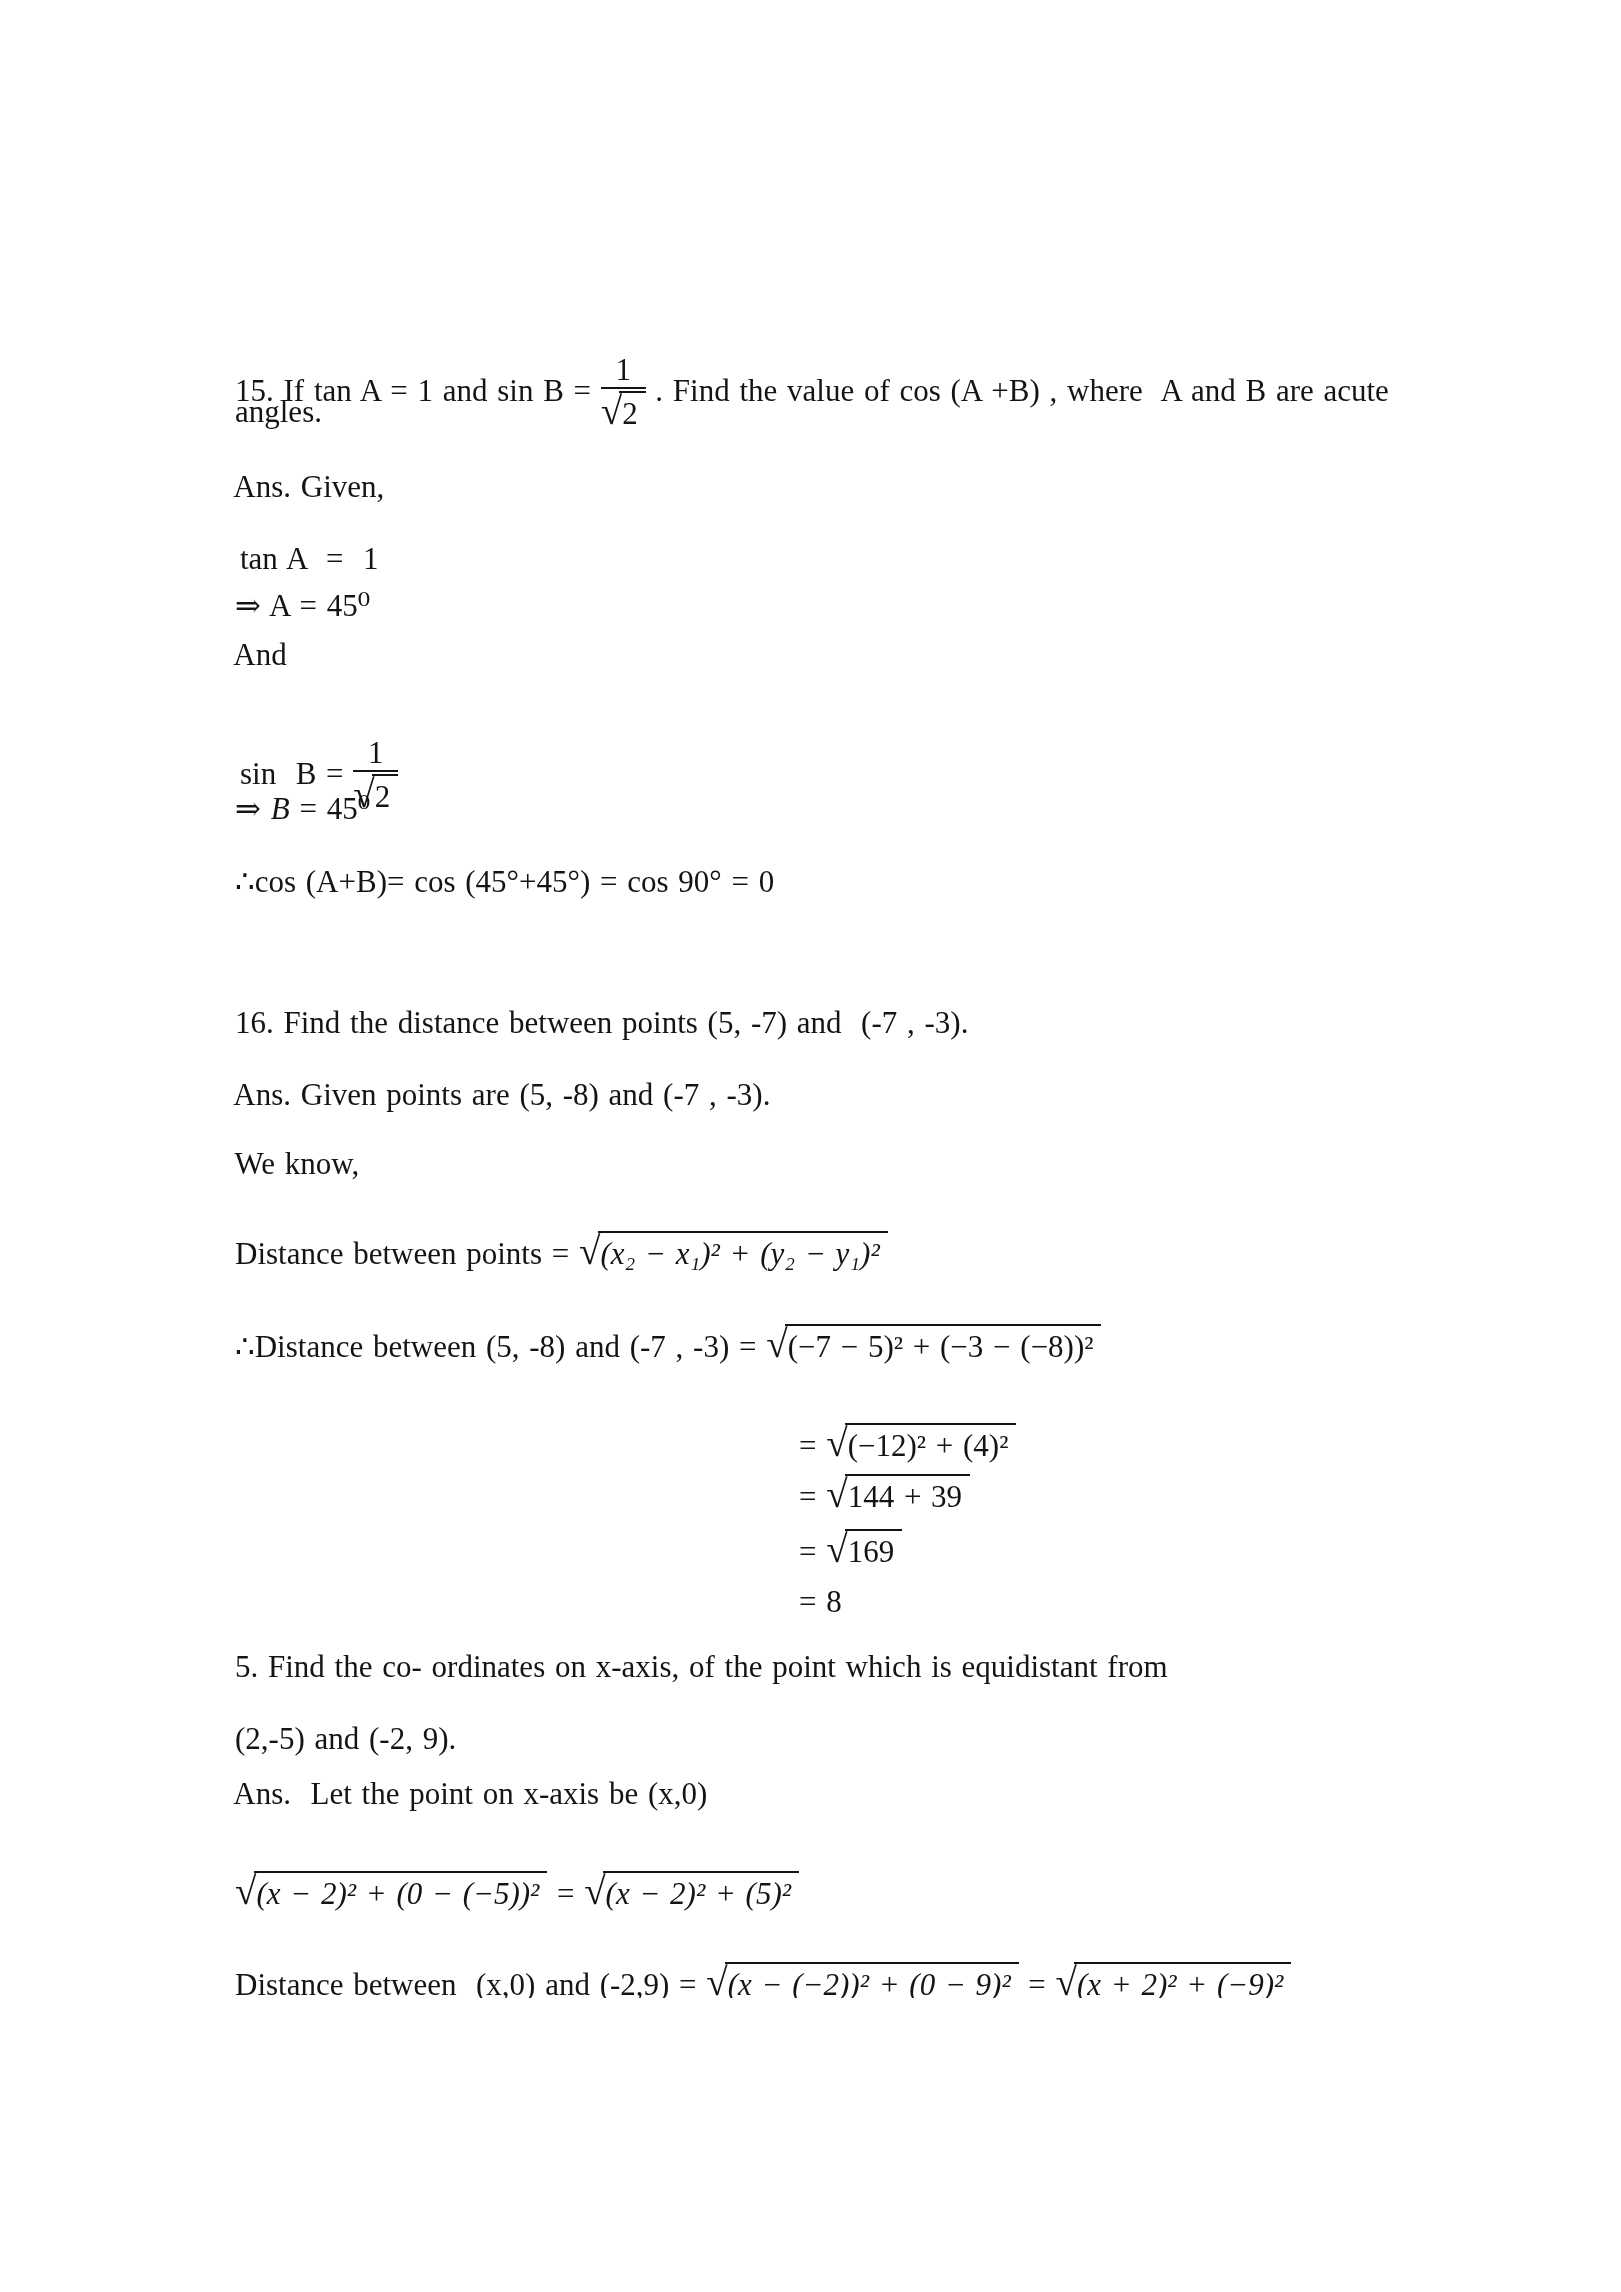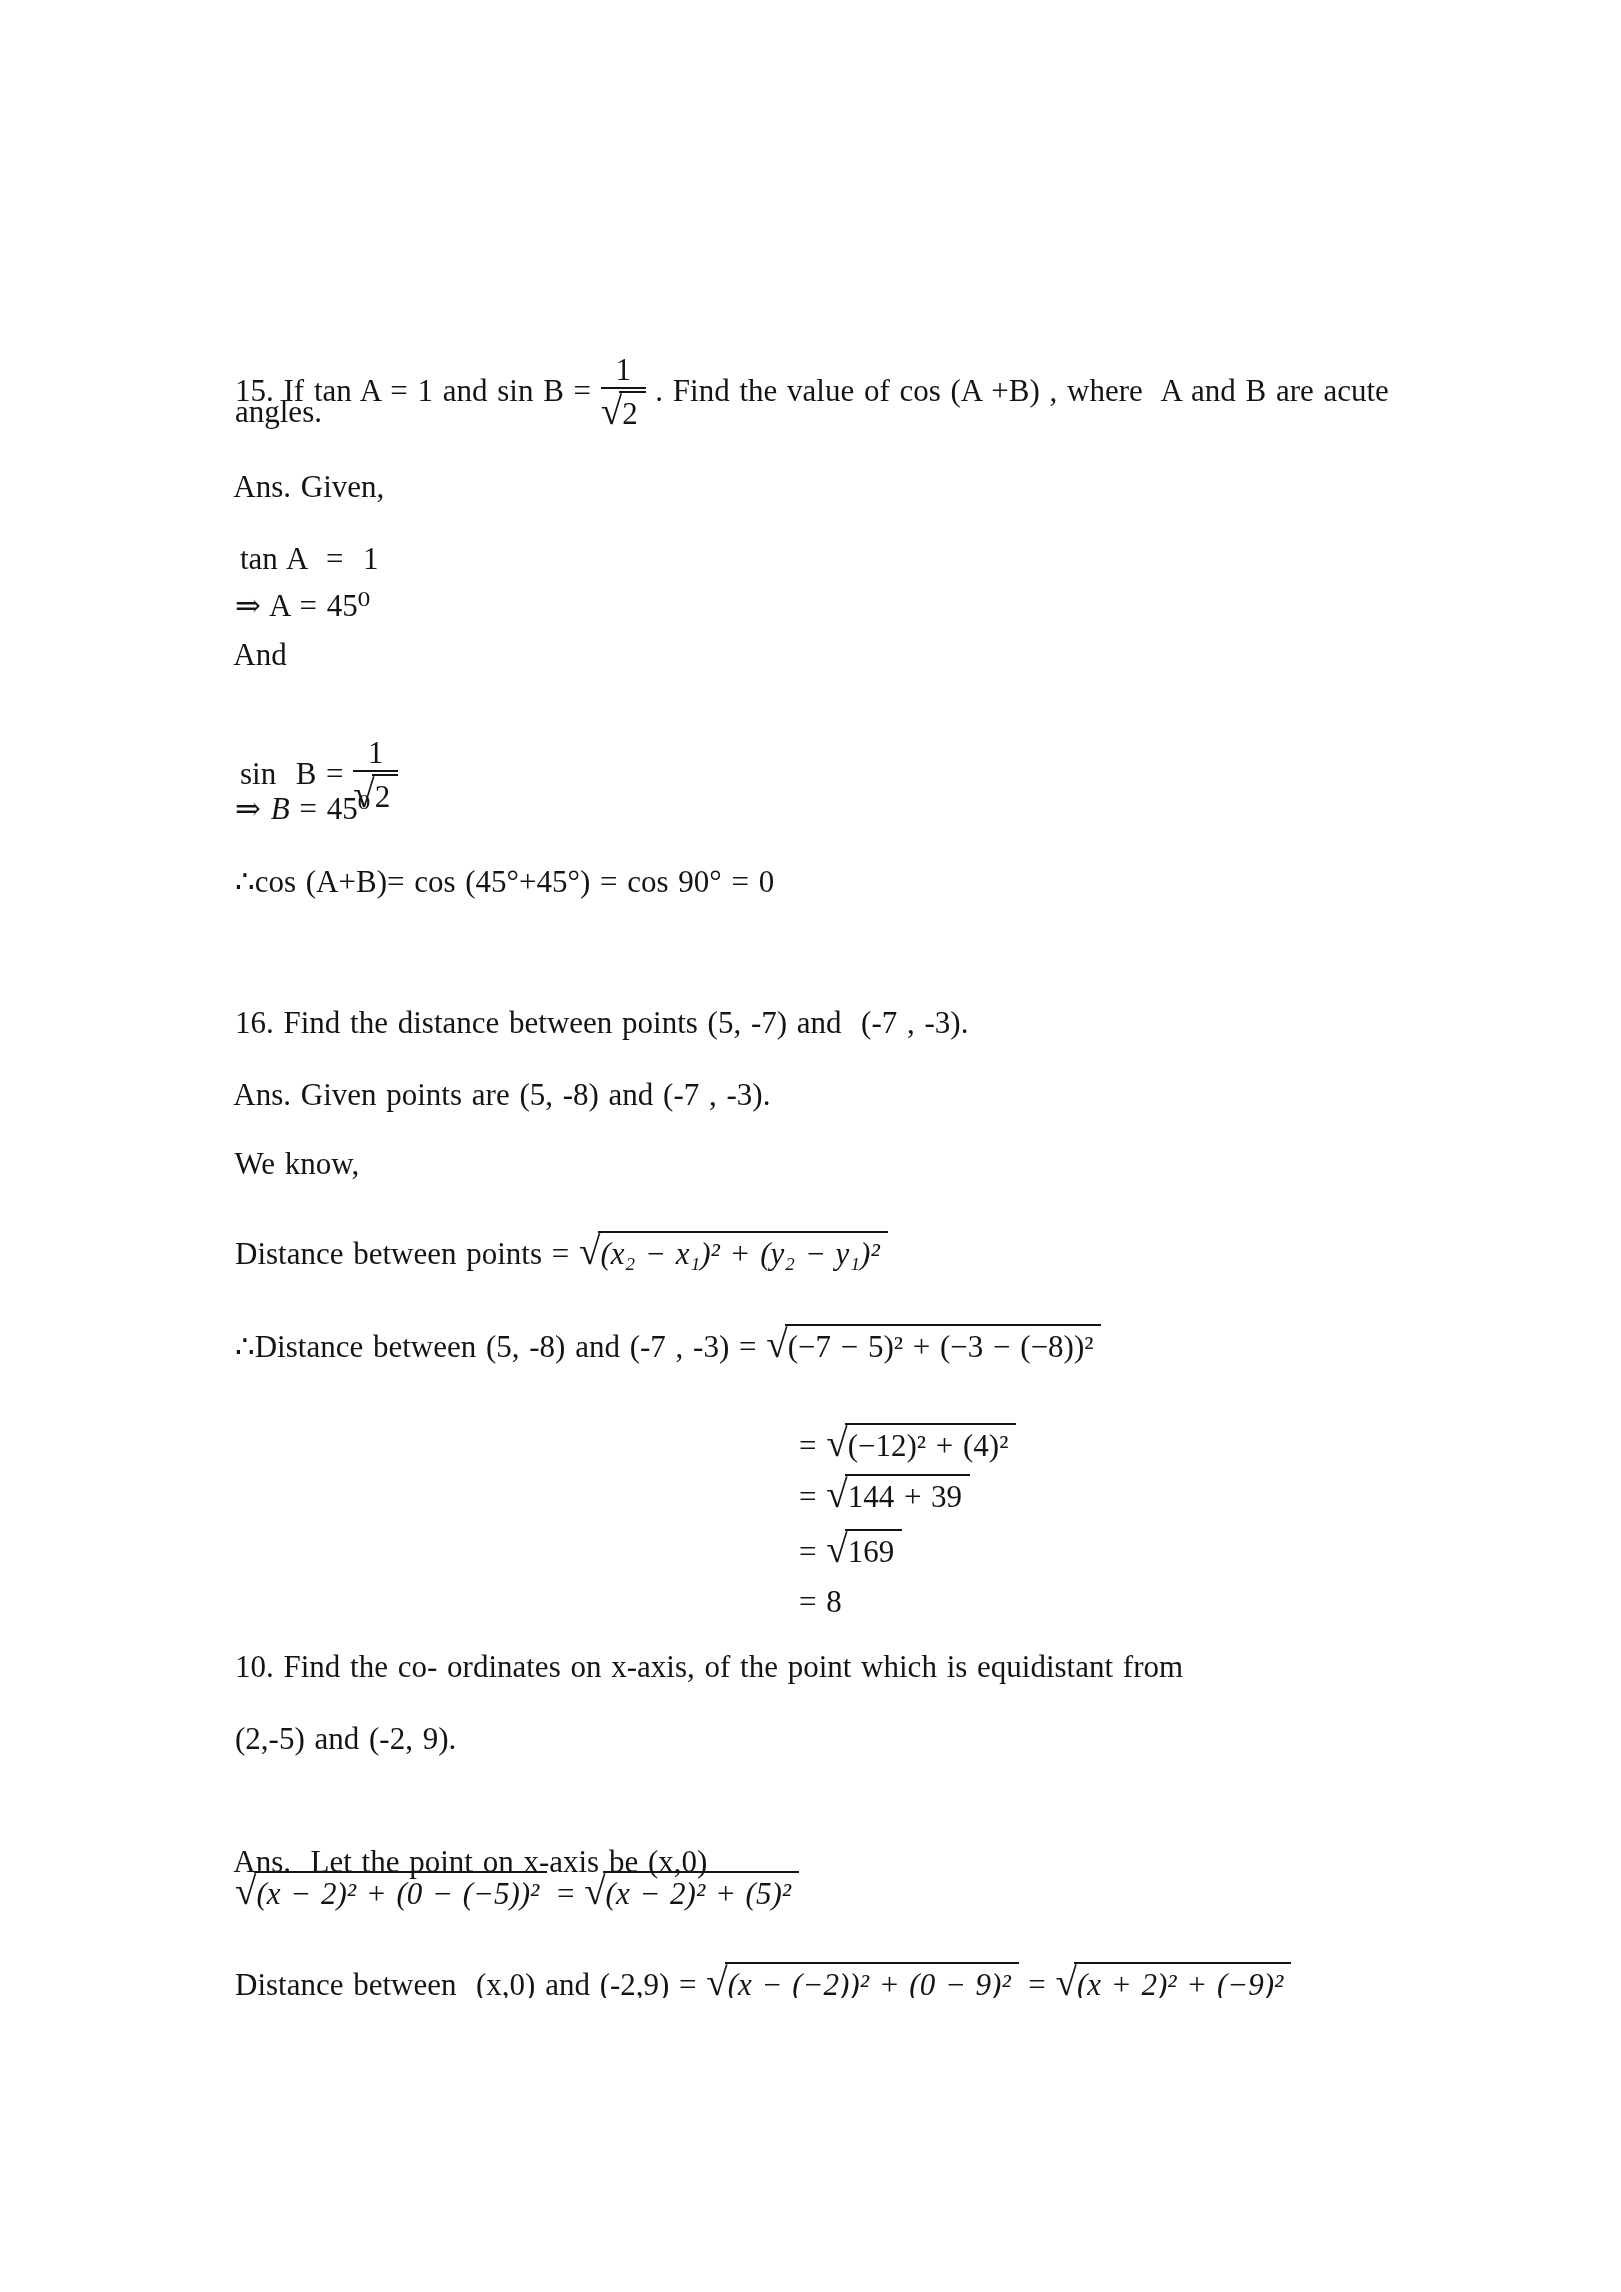--- a/index.html
+++ b/index.html
@@ -134,28 +134,28 @@
 
   <div class="line rline eqcol" style="top:1481px;">
     <span>= </span><span class="sqrt"><span class="rsign">√</span><span class="rbody">169</span></span>
   </div>
 
   <div class="line eqcol" style="top:1544px;">
     <span>= 8</span>
   </div>
 
   <div class="line" style="top:1609px;">
-    <span>10. Find the co- ordinates on x-axis, of the point which is equidistant from</span>
+    <span>5. Find the co- ordinates on x-axis, of the point which is equidistant from</span>
   </div>
 
   <div class="line" style="top:1681px;">
     <span>(2,-5) and (-2, 9).</span>
   </div>
 
-  <div class="line" style="top:1804px;">
+  <div class="line" style="top:1736px;">
     <span>Ans.  Let the point on x-axis be (x,0)</span>
   </div>
 
   <div class="line rline" style="top:1823px;">
     <span class="sqrt"><span class="rsign">√</span><span class="rbody it">(x − 2)² + (0 − (−5))²</span></span><span> = </span><span class="sqrt"><span class="rsign">√</span><span class="rbody it">(x − 2)² + (5)²</span></span>
   </div>
 
   <div class="line rline" style="top:1914px;">
     <span>Distance between  (x,0) and (-2,9) = </span><span class="sqrt"><span class="rsign">√</span><span class="rbody it">(x − (−2))² + (0 − 9)²</span></span><span> = </span><span class="sqrt"><span class="rsign">√</span><span class="rbody it">(x + 2)² + (−9)²</span></span>
   </div>

